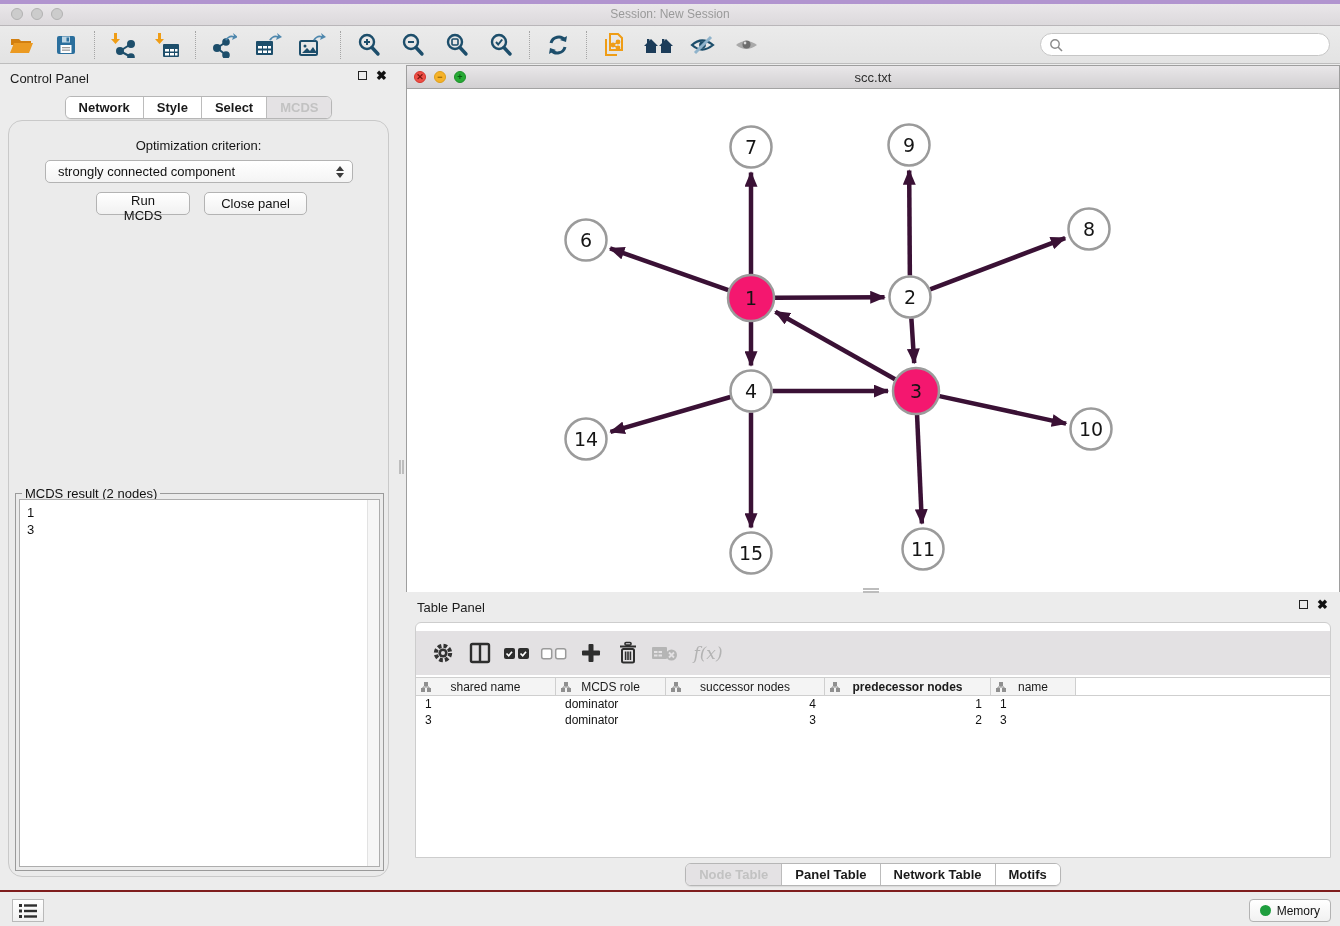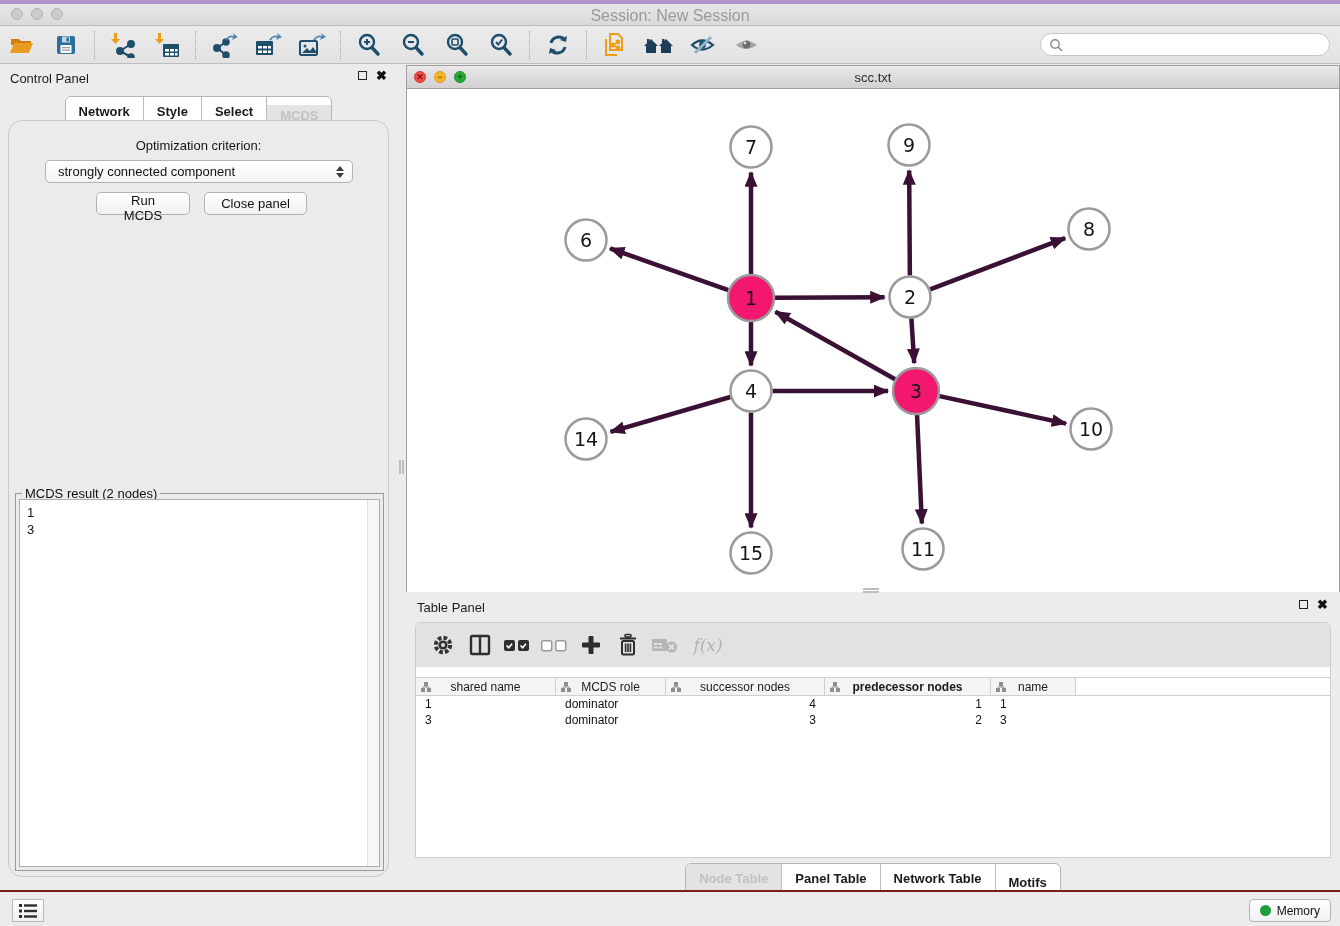--- a/index.html
+++ b/index.html
@@ -6,21 +6,21 @@
   html,body { width:1340px; height:926px; }
   body { font-family:"Liberation Sans", sans-serif; background:#ececec; position:relative; overflow:hidden; }
   #app { position:absolute; inset:0; width:1340px; height:926px; background:#ececec; }
 
   
   #titlebar { position:absolute; left:0; top:0; width:1340px; height:26px;
     background:linear-gradient(#ece9ec,#dcd9dc); border-bottom:1px solid #b9b6b9; }
   #titlebar .accent { position:absolute; left:0; top:0; width:100%; height:4px; background:#b194cf; }
   .tl-dot { position:absolute; top:8px; width:12px; height:12px; border-radius:50%; }
   #titlebar .tl-dot { background:#cccccc; border:1px solid #b2b2b2; }
-  #win-title { position:absolute; left:0; right:0; top:7px; text-align:center; font-size:16px; color:#9a9a9a; }
+  #win-title { position:absolute; left:0; right:0; top:7px; text-align:center; font-size:12px; color:#9a9a9a; }
 
   
   #toolbar { position:absolute; left:0; top:26px; width:1340px; height:38px;
     background:linear-gradient(#ebebeb,#e3e3e3); border-bottom:1px solid #bdbdbd; display:flex; align-items:center; }
   .tb-icon { width:34px; height:30px; display:flex; align-items:center; justify-content:center; margin:0 5px; }
   .tb-sep { width:1px; height:28px; border-left:1px dotted #a5a5a5; margin:0 6px; }
   #search-box { position:absolute; right:10px; top:7px; width:290px; height:23px; background:#ffffff;
     border:1px solid #c6c6c6; border-radius:12px; display:flex; align-items:center; padding-left:8px; }
   #search-box svg { flex:0 0 auto; }
   #search-input { border:none; outline:none; background:transparent; font-size:12px; width:250px; margin-left:5px; color:#333; }
@@ -29,21 +29,21 @@
   #control-panel { position:absolute; left:0; top:65px; width:397px; height:820px; background:#ececec; }
   .panel-title-row { position:absolute; left:10px; top:6px; font-size:13px; color:#1c1c1c; }
   .panel-winbtns { position:absolute; right:10px; top:6px; display:flex; gap:9px; align-items:center; }
   .float-btn { width:9px; height:9px; border:1.5px solid #222; display:inline-block; background:transparent; }
   .close-btn { font-size:13px; font-weight:bold; color:#111; line-height:9px; }
 
   .seg { display:inline-flex; border:1px solid #b6b6b6; border-radius:6px; overflow:hidden;
     background:#fff; box-shadow:0 1px 1px rgba(0,0,0,0.08); }
   .seg .seg-btn { border:none; border-right:1px solid #bcbcbc; background:#fff; font-family:"Liberation Sans",sans-serif;
     font-size:13px; font-weight:600; color:#1a1a1a; padding:3px 13px; cursor:default; }
-  .seg .seg-btn:last-child { border-right:none;margin-top:8px; }
+  .seg .seg-btn:last-child { border-right:none; }
   .seg .seg-btn.active { background:#e4e2e4; color:#c2c2c2; }
   #cp-tabs { position:absolute; left:0; right:0; top:31px; text-align:center; }
 
   #cp-body { position:absolute; left:8px; top:55px; width:381px; height:757px;
     border:1px solid #c9c9c9; border-radius:14px; background:#ebebeb; }
   #opt-label { position:absolute; left:0; right:0; top:17px; text-align:center; font-size:13px; color:#161616; }
   #criterion-select { position:absolute; left:36px; top:39px; width:308px; height:23px; background:linear-gradient(#ffffff,#f4f4f4);
     border:1px solid #b3b3b3; border-radius:5px; display:flex; align-items:center; padding:0 8px 0 12px; font-size:13px; color:#111; }
   #criterion-select .stepper { margin-left:auto; display:flex; flex-direction:column; gap:2px; }
   .tri-up { width:0; height:0; border-left:4px solid transparent; border-right:4px solid transparent; border-bottom:5px solid #3c3c3c; }
@@ -74,21 +74,21 @@
 
   .vgrip { position:absolute; left:399px; top:460px; width:5px; height:14px;
     border-left:2px solid #bdbdbd; border-right:2px solid #bdbdbd; }
   .hgrip { position:absolute; left:863px; top:588px; width:16px; height:5px;
     border-top:2px solid #bdbdbd; border-bottom:2px solid #bdbdbd; }
 
   
   #table-panel { position:absolute; left:406px; top:594px; width:934px; height:292px; background:#ececec; }
   #tp-container { position:absolute; left:9px; top:28px; width:916px; height:236px; background:#ffffff;
     border:1px solid #cdcdcd; border-radius:6px 6px 0 0; overflow:hidden; }
-  #tp-toolbar { position:absolute; left:0; top:0; right:0; height:44px; background:#e3e1e3; display:flex; align-items:center; padding-left:12px; }
+  #tp-toolbar { position:absolute; left:0; top:8px; right:0; height:44px; background:#e3e1e3; display:flex; align-items:center; padding-left:12px; }
   .tp-icon { width:30px; height:30px; margin-right:7px; display:flex; align-items:center; justify-content:center; }
   .fx-label { font-family:"DejaVu Serif", serif; font-style:italic; font-size:17px; color:#b3b3b3; }
 
   #node-table { position:absolute; left:0; top:54px; right:0; bottom:0; background:#fff; }
   #nt-header { display:flex; height:19px; border-top:1px solid #cfcfcf; border-bottom:1px solid #cfcfcf; }
   .nt-hcell { background:#f4f4f4; border-right:1px solid #cfcfcf; display:flex; align-items:center; justify-content:center;
     font-size:12px; color:#1a1a1a; gap:5px; position:relative; }
   .nt-hcell svg { position:absolute; left:5px; }
   .nt-row { display:flex; height:16px; }
   .nt-cell { font-size:12px; color:#111; line-height:16px; padding:0 9px; white-space:nowrap; overflow:hidden; }

